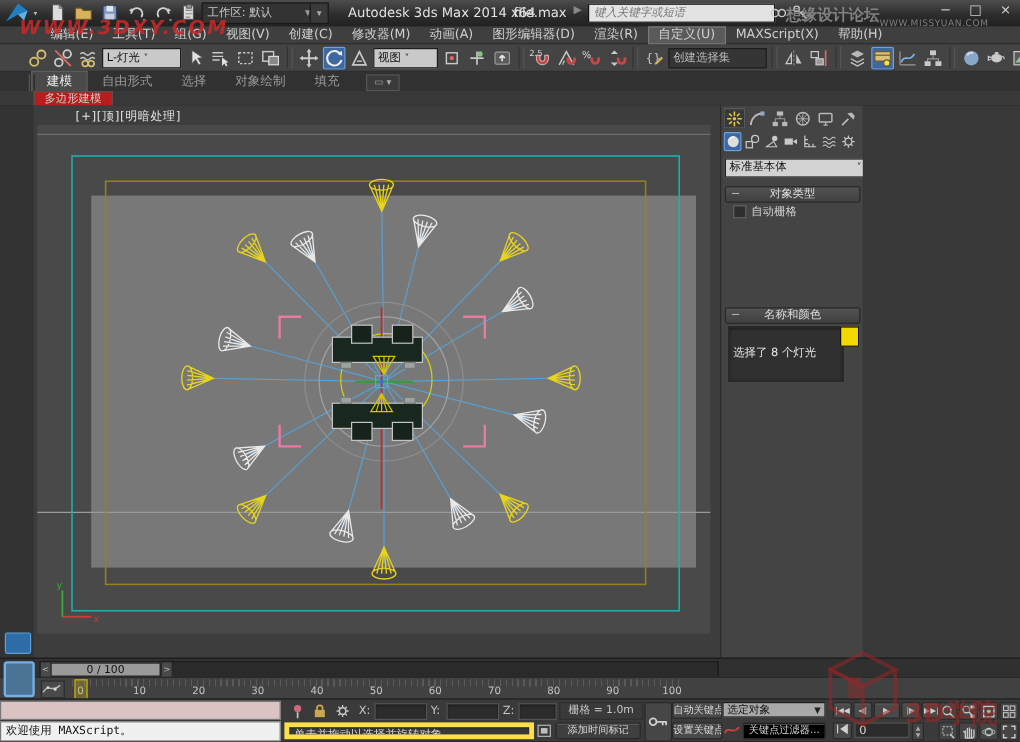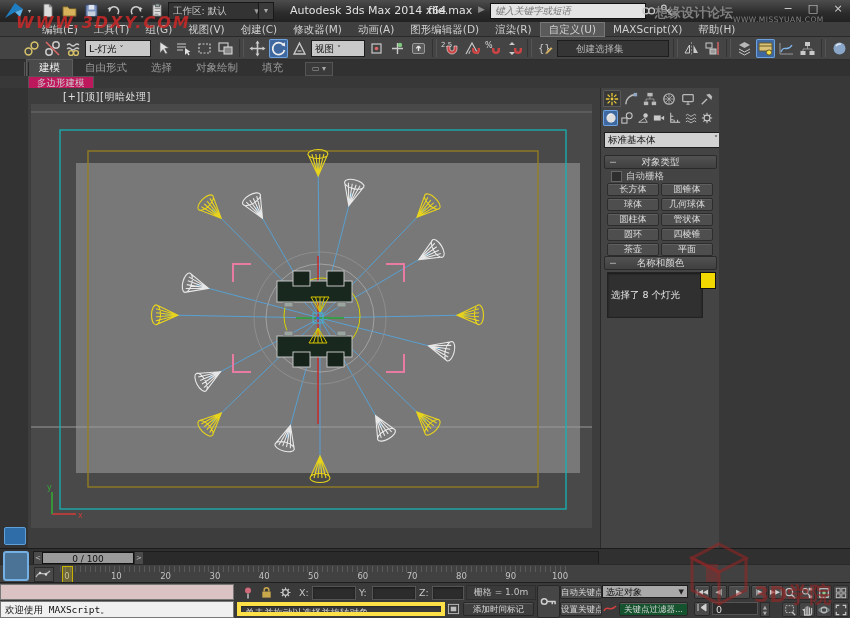--- a/index.html
+++ b/index.html
@@ -34,30 +34,30 @@
   .toolbar{position:absolute;left:0;top:37px;width:850px;height:23px;background:#444;
     border-bottom:1px solid #2e2e2e;display:flex;align-items:center;gap:2px;padding-left:22px;box-sizing:border-box;}
   .tbi{width:19px;height:19px;flex:0 0 auto;display:flex;align-items:center;justify-content:center;border-radius:2px;}
   .tbi.active{background:#3e689f;box-shadow:inset 0 0 0 1px #6da2e0;}
   .tbi svg{display:block;}
   .tb-sep{width:3px;height:18px;border-left:1px solid #333;border-right:1px solid #555;margin:0 2px;flex:0 0 auto;}
   .tb-combo{height:15px;background:#c9c9c9;color:#111;font-size:9.5px;line-height:15px;
     padding:0 3px;border:1px solid #1d1d1d;flex:0 0 auto;white-space:nowrap;}
   .tb-combo .arr{color:#333;font-size:8px;margin-left:3px;}
   .tb-edit{height:15px;background:#353535;color:#b9b9b9;font-size:9.5px;line-height:15px;
-    padding:0 18px;border:1px solid #1d1d1d;flex:0 0 auto;width:74px;white-space:nowrap;overflow:hidden;}
+    padding:0 3px;border:1px solid #1d1d1d;flex:0 0 auto;width:74px;white-space:nowrap;overflow:hidden;}
   
   .ribbon{position:absolute;left:0;top:60px;width:850px;height:16px;background:#313131;display:flex;
     align-items:flex-end;padding-left:26px;box-sizing:border-box;}
   .rtab{padding:1px 12px;font-size:10.5px;color:#9a9a9a;}
   .rtab.active{background:#4a4a4a;color:#eee;border:1px solid #5c5c5c;border-bottom:none;}
   .rib-min{width:26px;height:12px;margin-left:10px;color:#aaa;font-size:8px;line-height:12px;text-align:center;
     background:#3a3a3a;border:1px solid #555;}
   .ribbon-sub{position:absolute;left:0;top:76px;width:850px;height:12px;background:#383838;border-bottom:1px solid #242424;}
-  .rpanel-tab{position:absolute;left:28px;top:0;height:12px;padding:0 8px;background:#be185d;color:#cdcdcd;
+  .rpanel-tab{position:absolute;left:28px;top:0;height:12px;padding:0 8px;background:#b91c1c;color:#cdcdcd;
     font-size:9.5px;line-height:12px;border:1px solid #555;border-bottom:none;}
   .rib-handle{position:absolute;left:24px;top:62px;width:3px;height:24px;border-left:1px solid #555;border-right:1px solid #262626;}
   
   .left-strip{position:absolute;left:0;top:88px;width:28px;height:460px;background:#333;border-right:1px solid #2a2a2a;}
   .vp-tab-btn{position:absolute;left:4px;top:439px;width:20px;height:16px;background:#2f6da8;border:1px solid #5fa0d8;border-radius:2px;}
   .viewport{position:absolute;left:28px;top:88px;width:572px;height:460px;background:#3d3d3d;}
   .vp-label{position:absolute;left:6px;top:2px;font-size:10px;color:#e0e0e0;letter-spacing:0.5px;padding-left:29px;}
   
   .cmdpanel{position:absolute;left:600px;top:88px;width:118px;height:460px;background:#444;border-left:1px solid #2a2a2a;}
   .cp-tabs{position:absolute;left:2px;top:2px;display:flex;gap:1px;}
@@ -627,32 +627,20 @@
     <div class="cp-combo">
       <span>标准基本体</span><span class="arr">˅</span>
     </div>
     <div class="rollout" style="top:67px;">
       <span class="minus">−</span><span>对象类型</span>
     </div>
     <div class="autogrid">
       <span class="cbx"></span>
       <span>自动栅格</span>
     </div>
-    <div class="obj-grid" id="obj-buttons">
-        <div class="cp-btn">长方体</div>
-        <div class="cp-btn">圆锥体</div>
-        <div class="cp-btn">球体</div>
-        <div class="cp-btn">几何球体</div>
-        <div class="cp-btn">圆柱体</div>
-        <div class="cp-btn">管状体</div>
-        <div class="cp-btn">圆环</div>
-        <div class="cp-btn">四棱锥</div>
-        <div class="cp-btn">茶壶</div>
-        <div class="cp-btn">平面</div>
-      </div>
     <div class="rollout" style="top:168px;">
       <span class="minus">−</span><span>名称和颜色</span>
     </div>
     <div class="name-field">选择了 8 个灯光</div>
     <div class="color-swatch" id="color-swatch" style="background: rgb(240, 216, 0);"></div>
   </div>
   <div class="right-empty"></div>
 
   <div class="timeslider">
     <div class="ts-track">
@@ -731,21 +719,21 @@
     </div>
     <span class="st-btn" style="left:560px;top:2px;width:42px;">自动关键点</span>
     <span class="st-btn" style="left:560px;top:19px;width:42px;">设置关键点</span>
     <div class="st-combo">
       <span>选定对象</span><span class="arr">▼</span>
     </div>
     <span class="st-ic" style="left:603px;top:20px;">
       <svg width="14" height="11" viewBox="0 0 14 11">
           <path d="M1 8 C4 1 7 10 13 3" fill="none" stroke="#d04040" stroke-width="1.5"></path>
         </svg></span>
-    <span class="st-btn" style="left:619px;top:19px;width:69px;background:#14532d;">关键点过滤器...</span>
+    <span class="st-btn" style="left:619px;top:19px;width:69px;background:#000000;">关键点过滤器...</span>
 
     <span class="pb-btn" style="left:694px;" id="pb0">|◀◀</span>
     <span class="pb-btn" style="left:711px;" id="pb1">◀|</span>
     <span class="pb-btn" style="left:728px;width:22px;font-size:8px;" id="pb2">▶</span>
     <span class="pb-btn" style="left:751px;" id="pb3">|▶</span>
     <span class="pb-btn" style="left:768px;" id="pb4">▶▶|</span>
     <span class="pb-btn" style="left:694px;top:19px;">
       <svg width="10" height="9" viewBox="0 0 10 9">
           <path d="M1 1v7M4 4.5 L9 1v7z" fill="#d0d0d0" stroke="#d0d0d0"></path>
         </svg></span>

